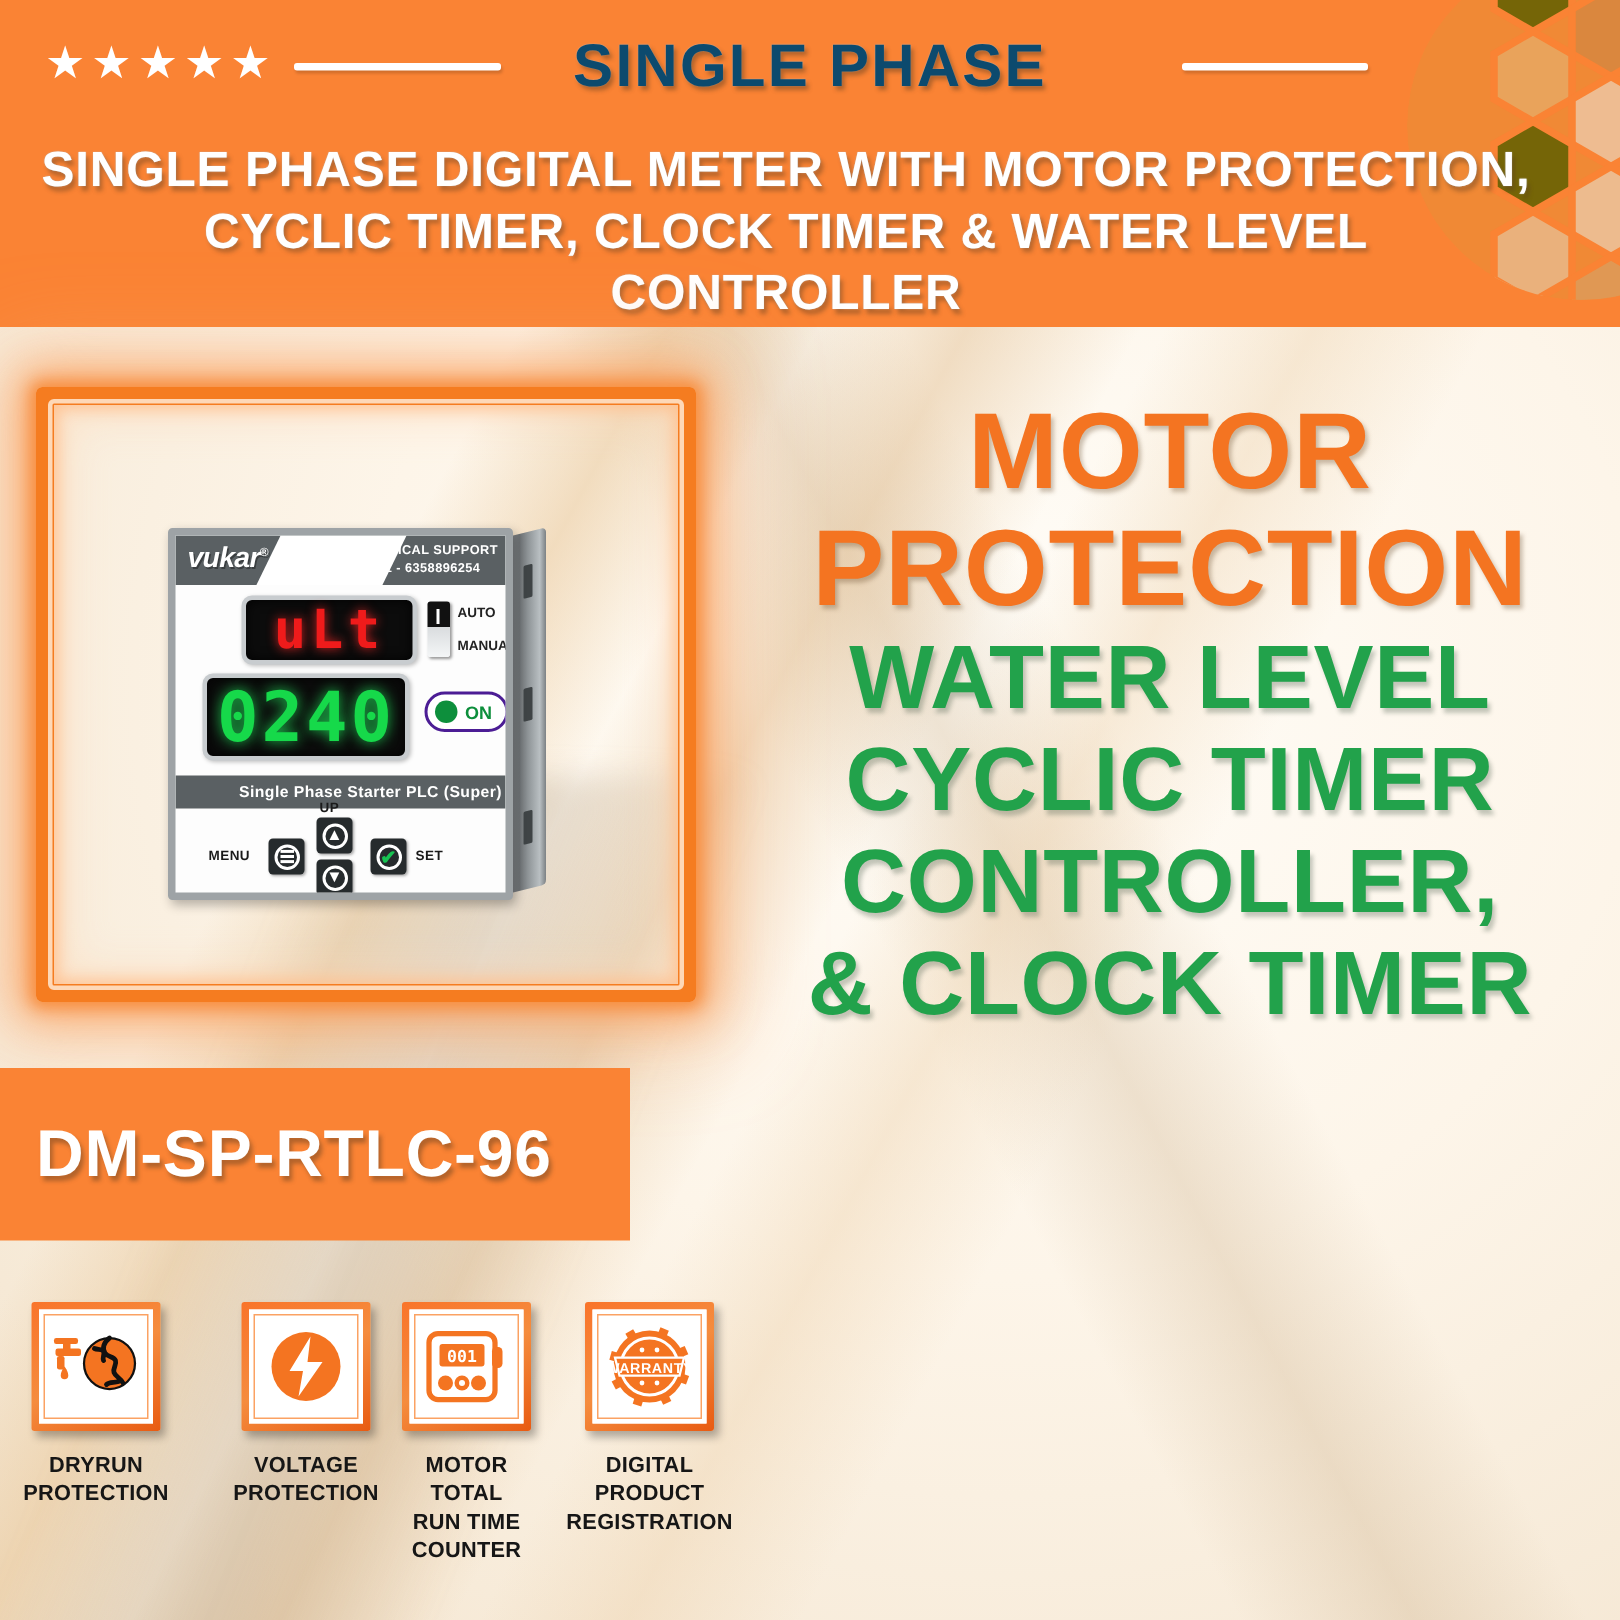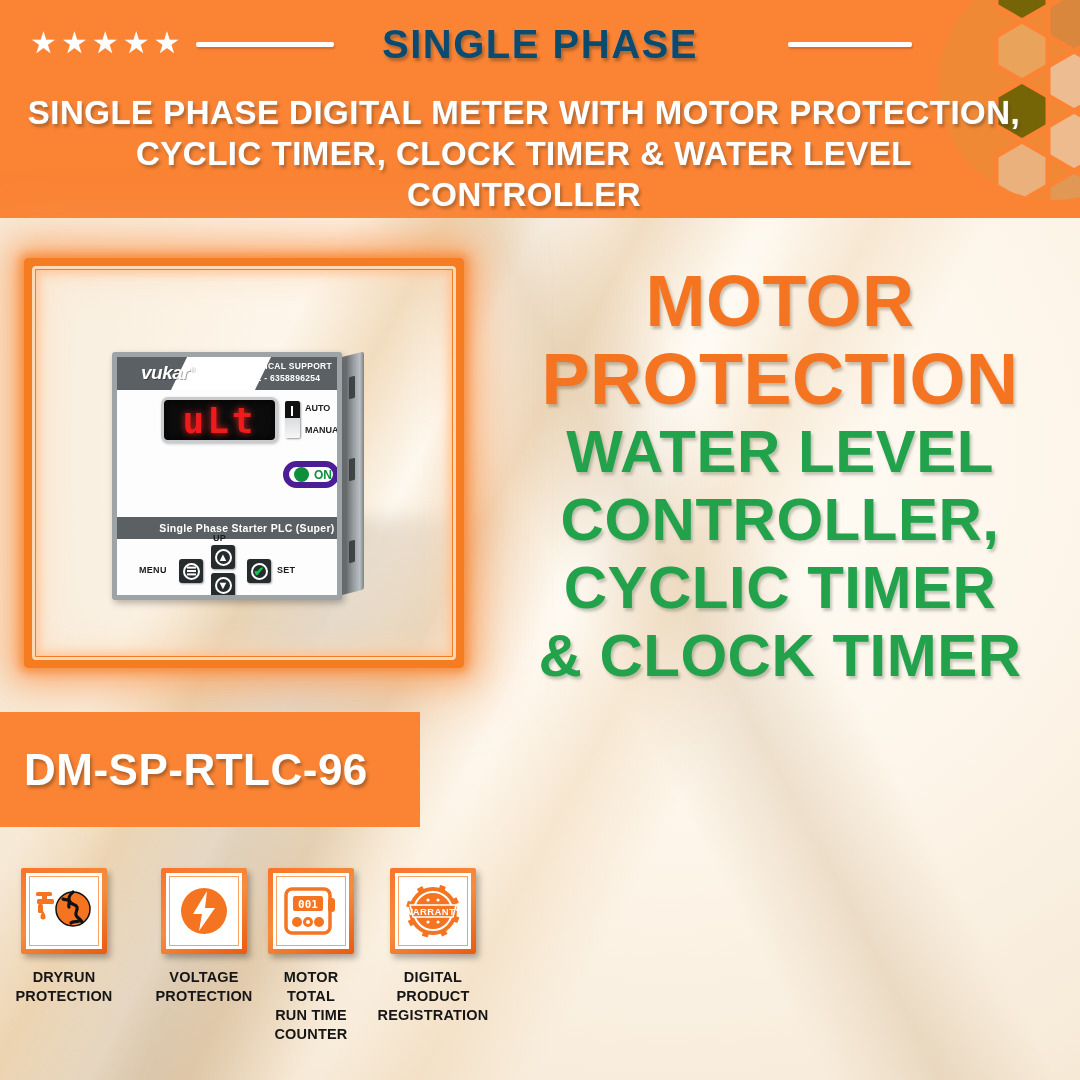--- a/index.html
+++ b/index.html
@@ -98,21 +98,21 @@
   #brand-bar{
     position:absolute; left:0; top:0; width:220px; height:33px; background:#5a6063;
   }
   #brand-bar::after{
     content:""; position:absolute; left:62px; top:0; width:84px; height:33px;
     background:#fff; transform:skewX(-26deg);
   }
   #brand{
     position:absolute; left:8px; top:5px; color:#fff; font-weight:bold;
     font-size:19px; font-style:italic; letter-spacing:-.5px;
-    text-shadow:1px 1px 0 rgba(0,0,0,.35); z-index:2;margin-left:16px;
+    text-shadow:1px 1px 0 rgba(0,0,0,.35); z-index:2;
   }
   #brand-r{ font-size:8px; vertical-align:super; font-style:normal; }
   #tech-support{
     position:absolute; right:5px; top:3px; text-align:center; color:#fff;
     font-size:8.5px; font-weight:bold; line-height:12px; letter-spacing:.3px; z-index:2;
   }
   
   .lcd{
     position:absolute; background:#0c0c0c; border:3px solid #c8cccf; border-radius:7px;
     box-shadow:inset 0 0 8px rgba(0,0,0,.9), 1px 1px 3px rgba(0,0,0,.25);
@@ -131,21 +131,21 @@
     background:linear-gradient(180deg,#111 0%,#111 46%,#d9dcde 46%,#f4f6f7 100%);
     box-shadow:1px 1px 2px rgba(0,0,0,.4);
   }
   #switch-box::after{ content:""; position:absolute; left:6px; top:5px; width:2px; height:10px;
                       background:#fff; }
   #lbl-auto{ position:absolute; left:188px; top:46px; font-size:9px; font-weight:bold; color:#222; }
   #lbl-manual{ position:absolute; left:188px; top:68px; font-size:9px; font-weight:bold; color:#222; }
   
   #on-pill{
     position:absolute; left:166px; top:104px; width:56px; height:27px;
-    border:6px solid #4c1d95; border-radius:14px; background:#fff;
+    border:2px solid #4c1d95; border-radius:14px; background:#fff;
     display:flex; align-items:center; gap:5px; padding-left:5px;
   }
   #on-dot{ width:15px; height:15px; border-radius:50%; background:#0d8f3c; }
   #on-text{ font-size:12px; font-weight:bold; color:#0d8f3c; }
   
   #model-strip{
     position:absolute; left:0; top:160px; width:220px; height:22px; background:#5a6063;
     color:#fff; font-size:10.5px; font-weight:bold; letter-spacing:.3px;
     display:flex; align-items:center; justify-content:center;padding-left:40px;
   }
@@ -282,20 +282,23 @@
     <div id="brand"><span>vukar</span><span id="brand-r">®</span></div>
     <div id="tech-support">
       <div>TECHNICAL SUPPORT</div>
       <div>+91 - 6358896254</div>
     </div>
 
     <div class="lcd" id="lcd-red">
       <span class="seg-red">uLt</span>
     </div>
 
+    <div class="lcd" id="lcd-green">
+      <span class="seg-green">0240</span>
+    </div>
 
     <div id="switch-box"></div>
     <div id="lbl-auto">AUTO</div>
     <div id="lbl-manual">MANUAL</div>
 
     <div id="on-pill">
       <span id="on-dot"></span>
       <span id="on-text">ON</span>
     </div>
 
@@ -335,22 +338,22 @@
   <div id="model-banner-text">DM-SP-RTLC-96</div>
 </div>
 
 <div id="right-block">
   <div id="h-motor">
     <div>MOTOR</div>
     <div>PROTECTION</div>
   </div>
   <div id="h-green">
     <div>WATER LEVEL</div>
+    <div>CYCLIC TIMER</div>
     <div>CONTROLLER,</div>
-    <div>CYCLIC TIMER</div>
     <div>&amp; CLOCK TIMER</div>
   </div>
 </div>
 
 <div id="features">
 
   <div class="feature" id="feature-0">
     <div class="ficon">
       <div class="ficon-inner">
         <svg width="62" height="52" viewBox="0 0 62 52">

